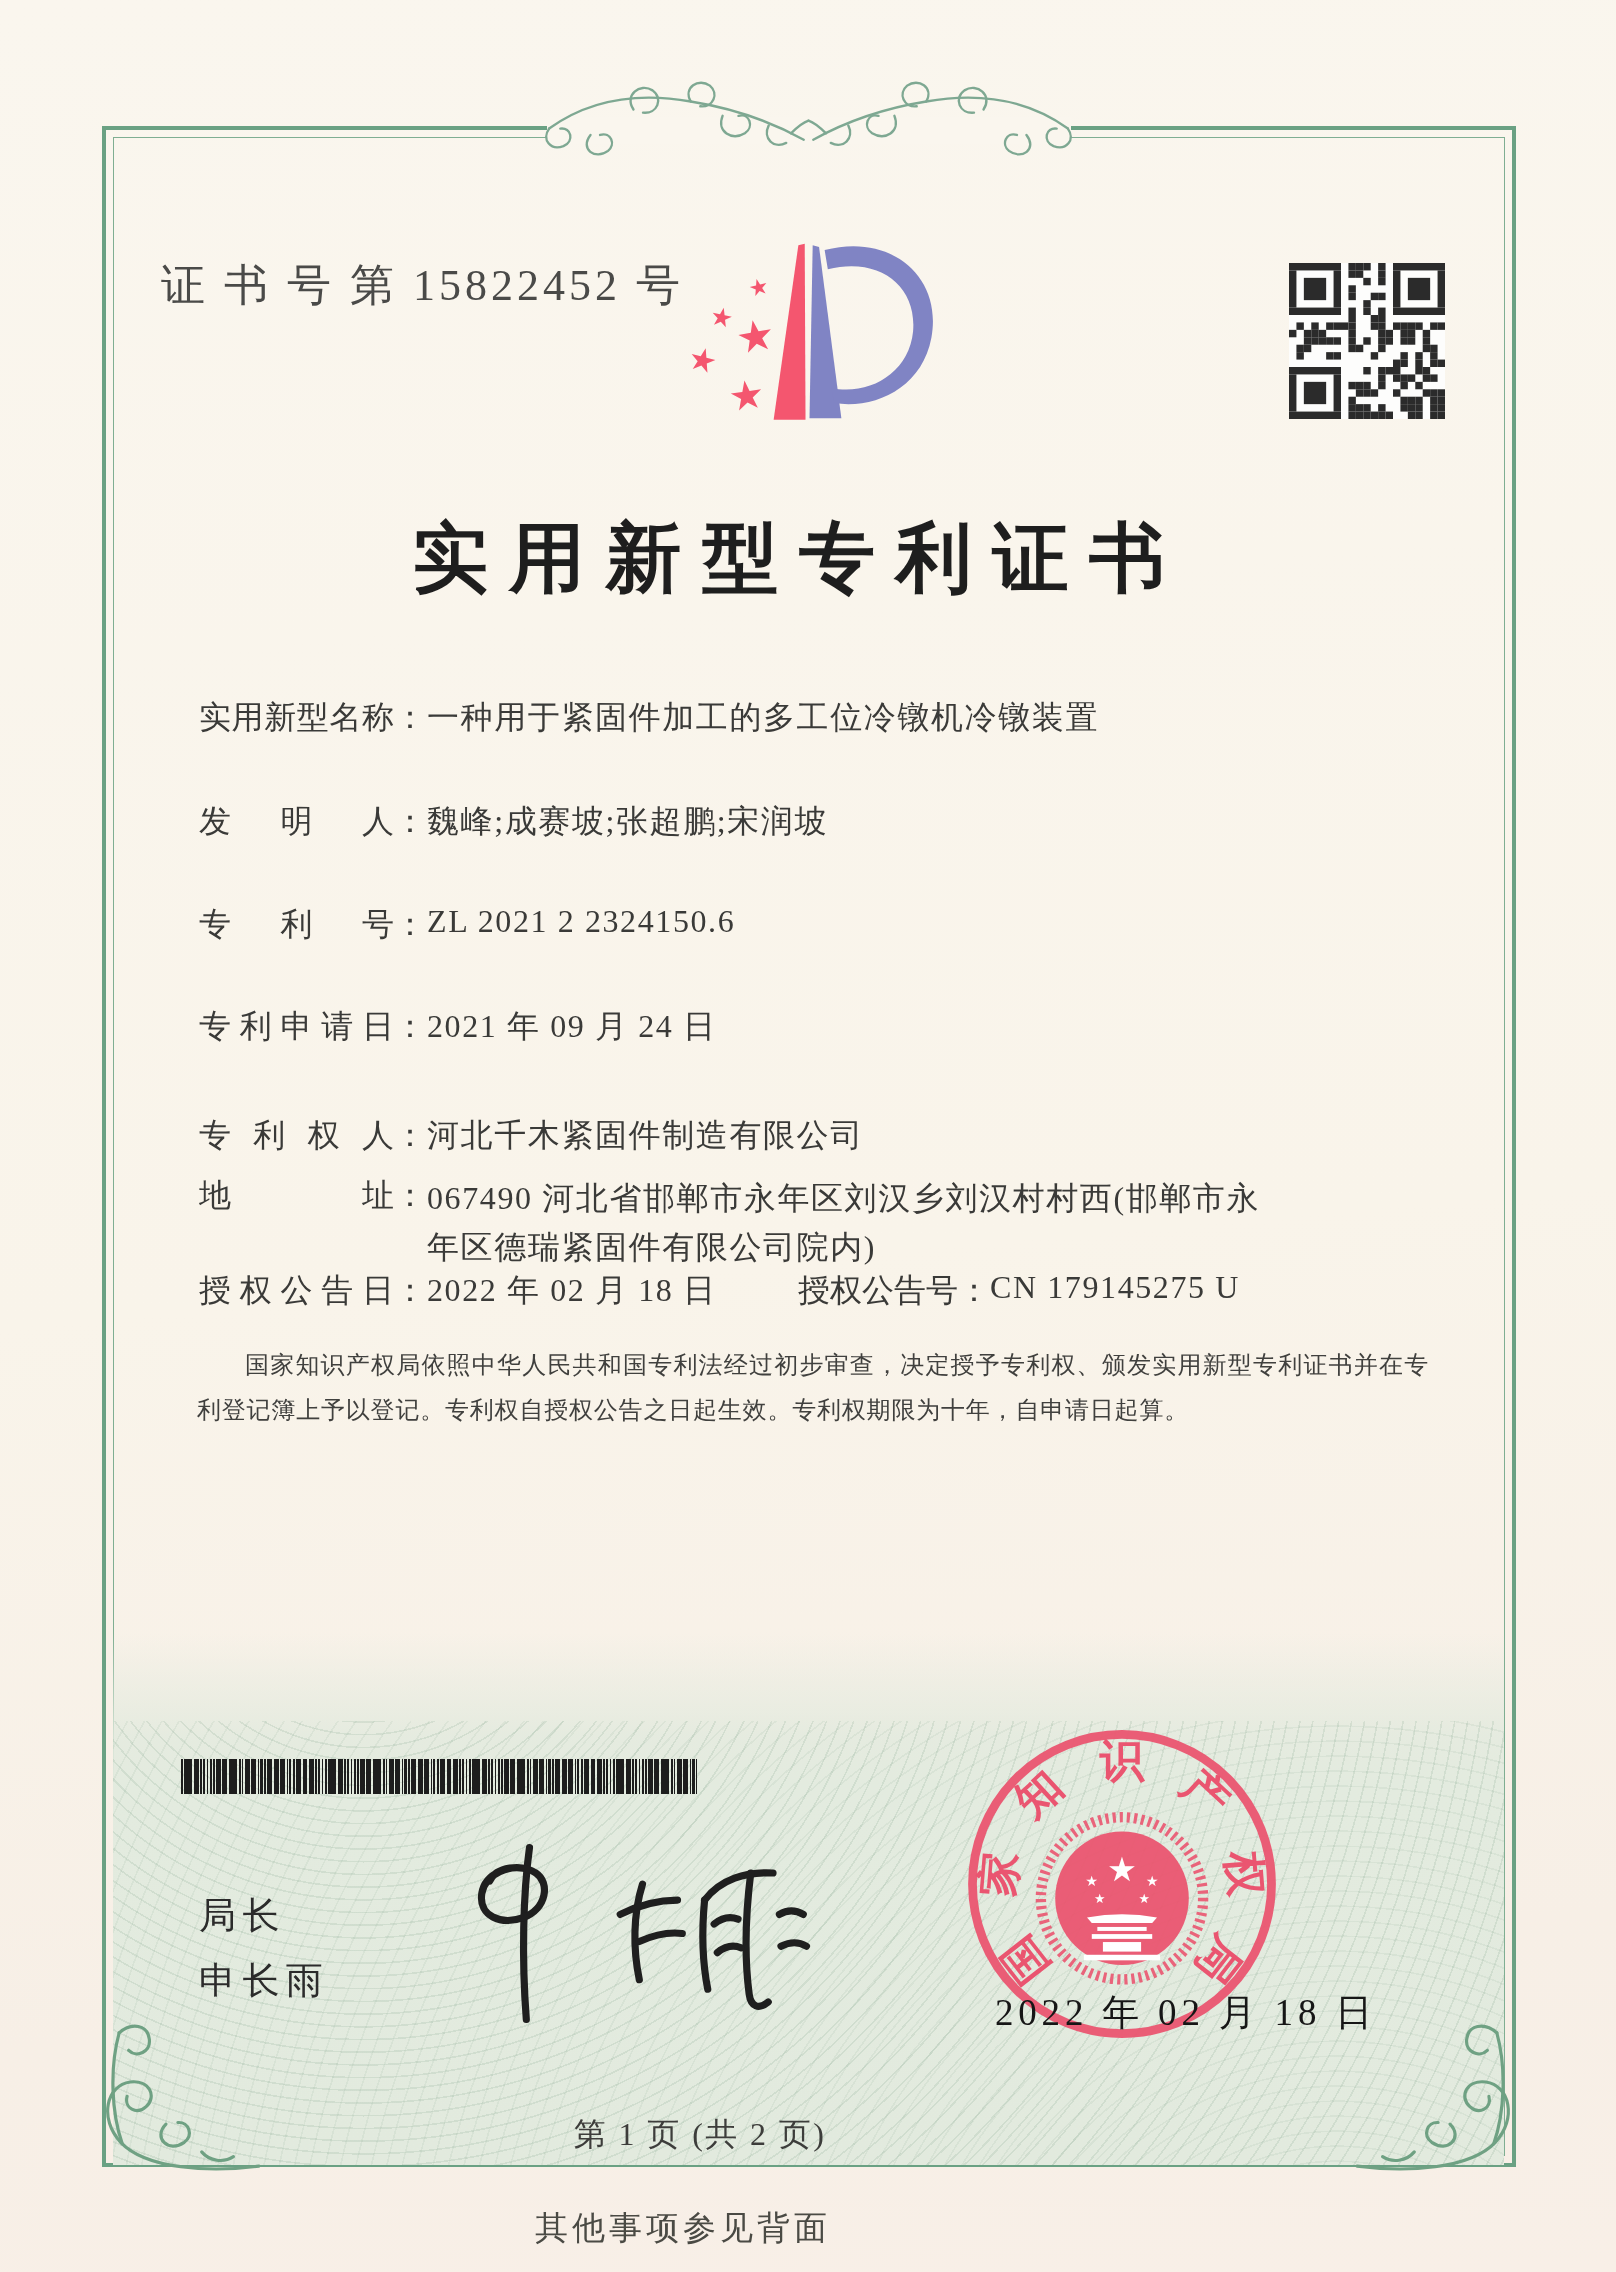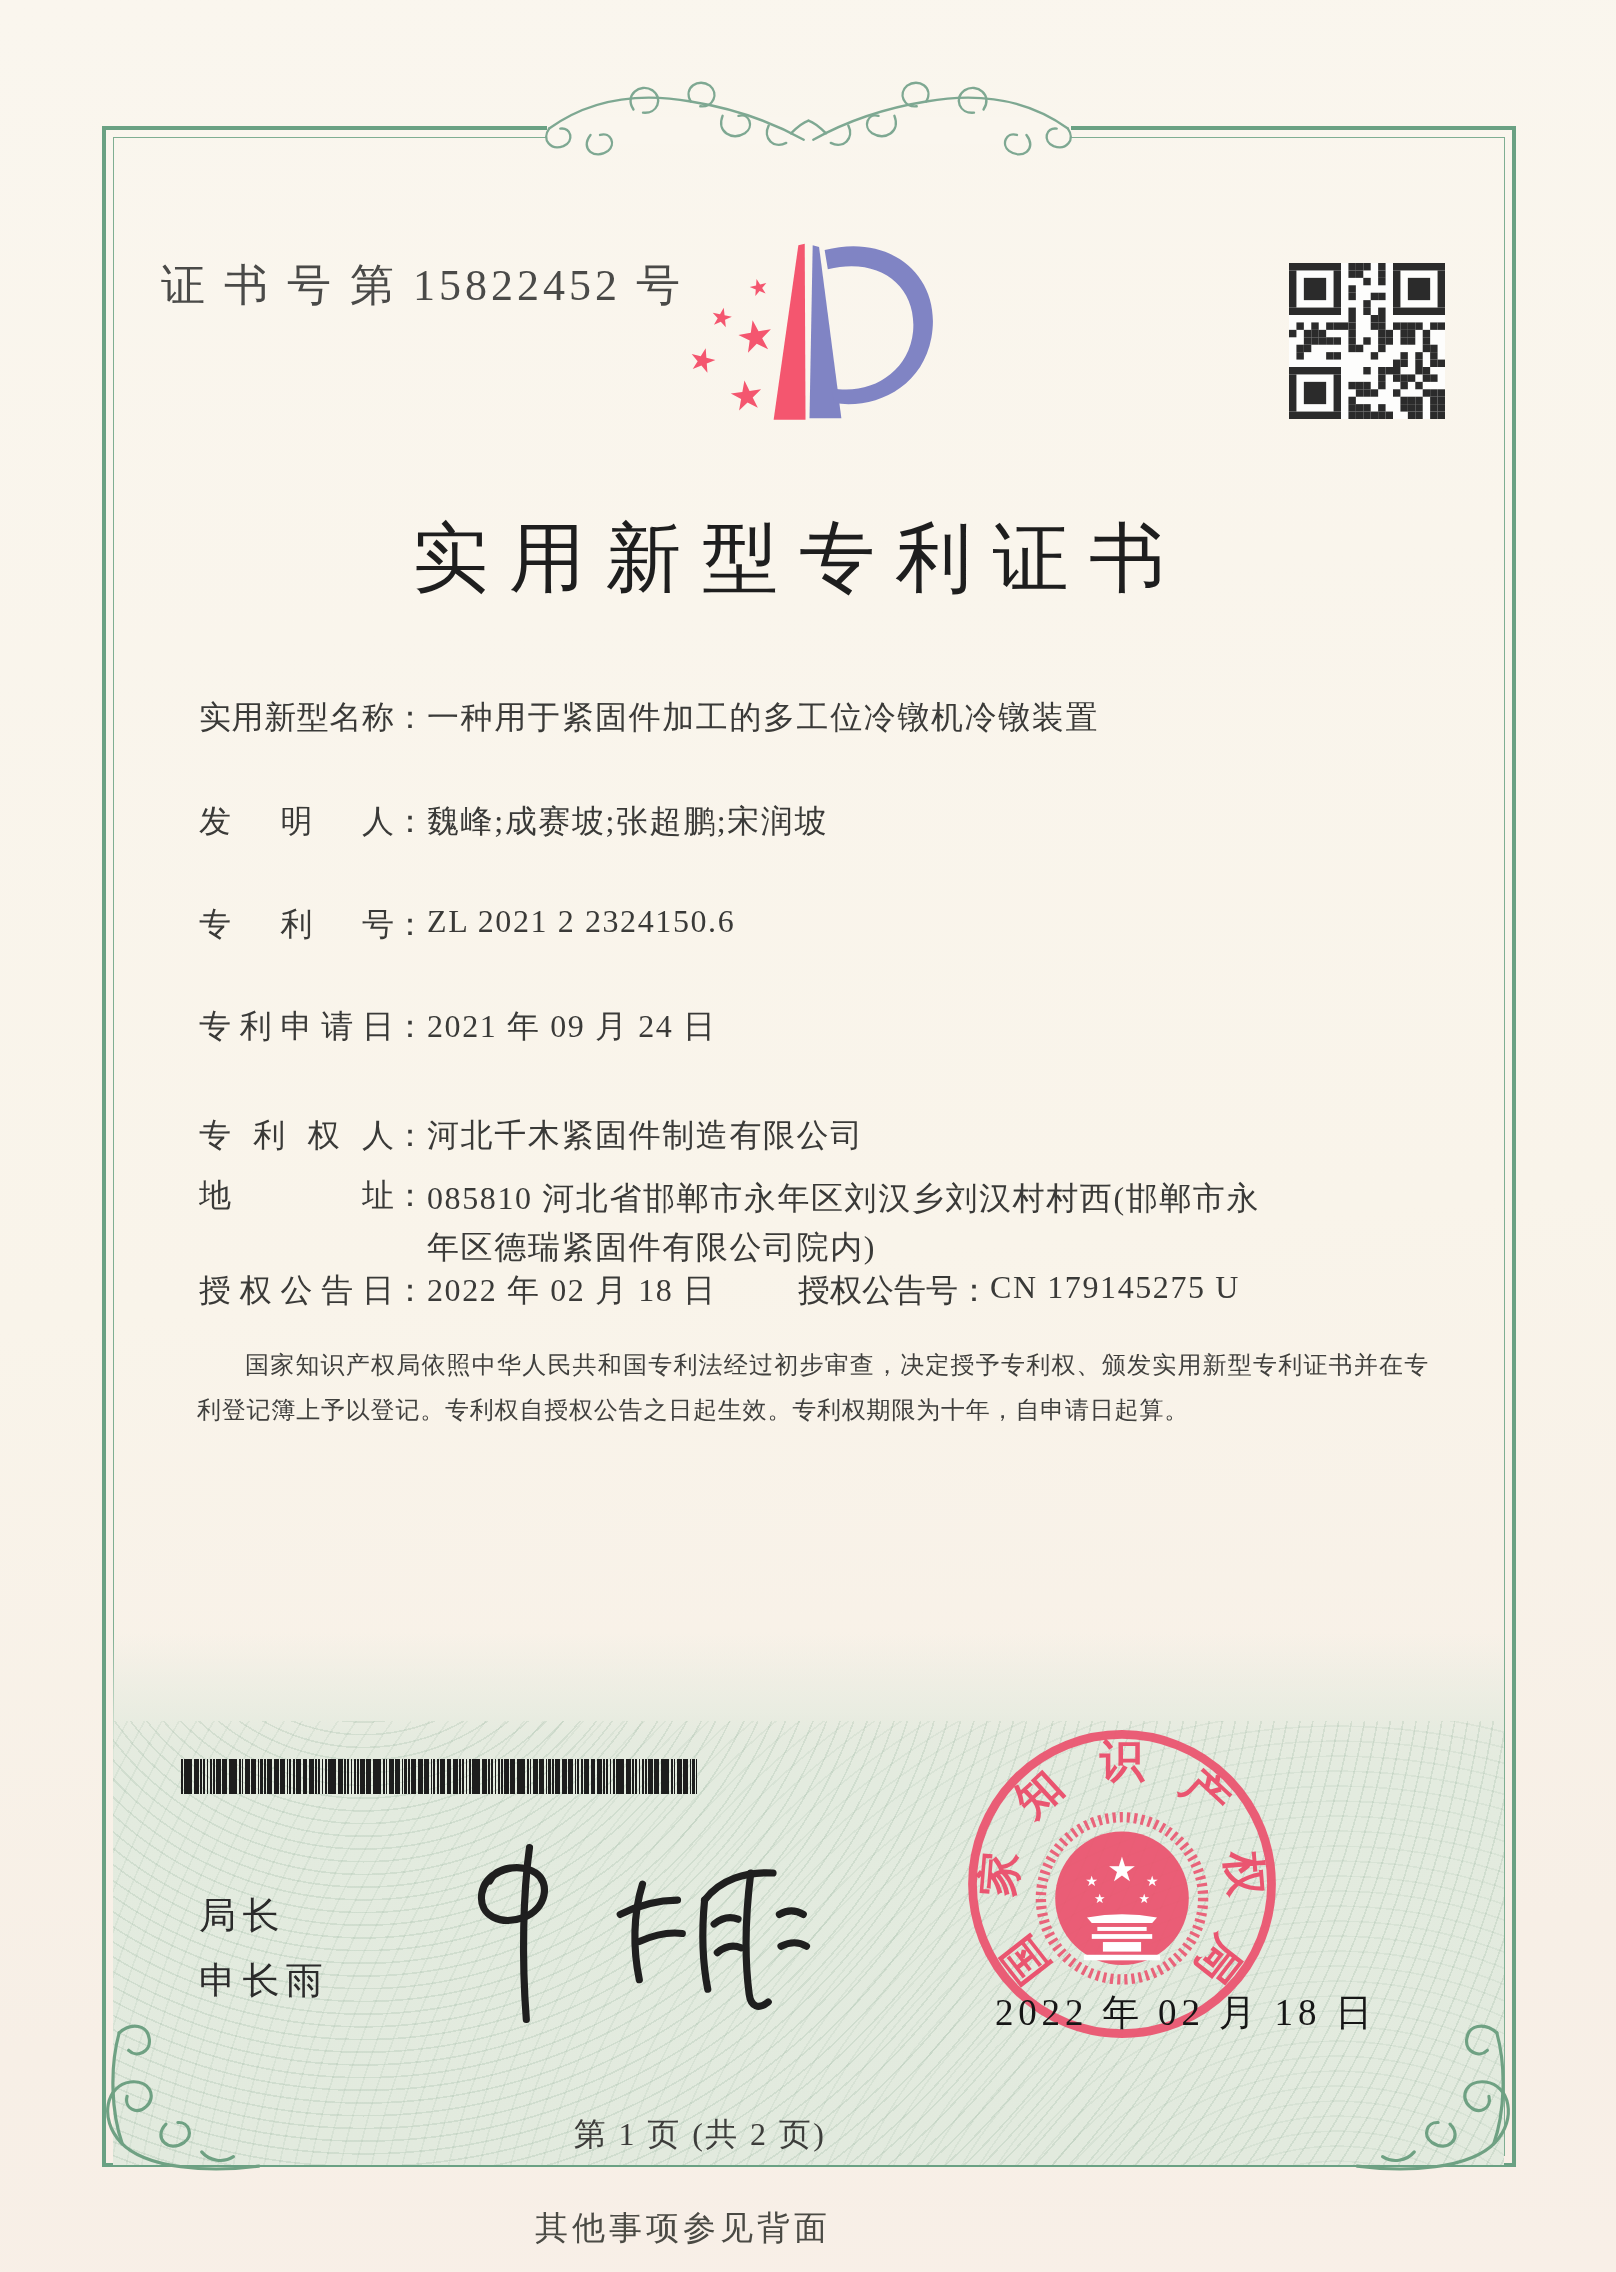--- a/index.html
+++ b/index.html
@@ -19,21 +19,21 @@
     background:
       repeating-radial-gradient(circle at 18% -40%, rgba(118,156,130,.17) 0 1.6px, transparent 1.6px 12.7px),
       repeating-radial-gradient(circle at 88% 150%, rgba(118,156,130,.10) 0 1.6px, transparent 1.6px 15px);}
   .ornament{position:absolute;}
   .ornament-mask{position:absolute;left:547px;top:117px;width:524px;height:27px;background:#faf6ee;}
   
   .cert-number{position:absolute;left:161px;top:256px;font-size:44px;letter-spacing:4px;color:#4a4a48;}
   .logo{position:absolute;left:678px;top:231px;width:263px;height:243px;}
   .qr{position:absolute;left:1289px;top:263px;width:156px;height:156px;}
   .title{position:absolute;left:799px;top:508px;transform:translateX(-50%);
-    font-size:76px;font-weight:400;letter-spacing:20.7px;white-space:nowrap;color:#1e1e1e;text-align:right;}
+    font-size:76px;font-weight:700;letter-spacing:20.7px;white-space:nowrap;color:#1e1e1e;text-align:right;}
   .field-row{position:absolute;left:199px;font-size:32px;color:#3a3a38;white-space:nowrap;}
   .f-label{display:inline-block;width:195px;text-align:justify;text-align-last:justify;vertical-align:top;}
   .f-colon{display:inline-block;width:33px;vertical-align:top;}
   .f-value{display:inline-block;vertical-align:top;letter-spacing:1.6px;}
   .addr-lines{display:inline-block;vertical-align:top;letter-spacing:1.6px;line-height:49px;white-space:normal;width:939px;}
   .grant-group2{position:absolute;left:599px;top:0;white-space:nowrap;}
   
   .body-text{position:absolute;left:197px;top:1343px;width:1232px;font-size:24px;
     line-height:45px;color:#40403e;text-align:justify;letter-spacing:0.8px;}
   .body-text p{margin:0 0 11px 0;text-indent:2em;}
@@ -267,21 +267,21 @@
   <div class="field-row" style="top:903px">
     <span class="f-label">专利号</span><span class="f-colon">：</span><span class="f-value">ZL 2021 2 2324150.6</span>
   </div>
   <div class="field-row" style="top:1005px">
     <span class="f-label">专利申请日</span><span class="f-colon">：</span><span class="f-value">2021 年 09 月 24 日</span>
   </div>
   <div class="field-row" style="top:1114px">
     <span class="f-label">专利权人</span><span class="f-colon">：</span><span class="f-value">河北千木紧固件制造有限公司</span>
   </div>
   <div class="field-row" style="top:1174px">
-    <span class="f-label">地址</span><span class="f-colon">：</span><span class="addr-lines"><span>085810 河北省邯郸市永年区刘汉乡刘汉村村西(邯郸市永</span><br><span>年区德瑞紧固件有限公司院内)</span></span>
+    <span class="f-label">地址</span><span class="f-colon">：</span><span class="addr-lines"><span>067490 河北省邯郸市永年区刘汉乡刘汉村村西(邯郸市永</span><br><span>年区德瑞紧固件有限公司院内)</span></span>
   </div>
   <div class="field-row" style="top:1269px">
     <span class="f-label">授权公告日</span><span class="f-colon">：</span><span class="f-value">2022 年 02 月 18 日</span>
     <span class="grant-group2">
       <span>授权公告号</span><span>：</span><span class="f-value">CN 179145275 U</span>
     </span>
   </div>
 
   <div class="body-text">
     <p>国家知识产权局依照中华人民共和国专利法经过初步审查，决定授予专利权、颁发实用新型专利证书并在专利登记簿上予以登记。专利权自授权公告之日起生效。专利权期限为十年，自申请日起算。</p>

